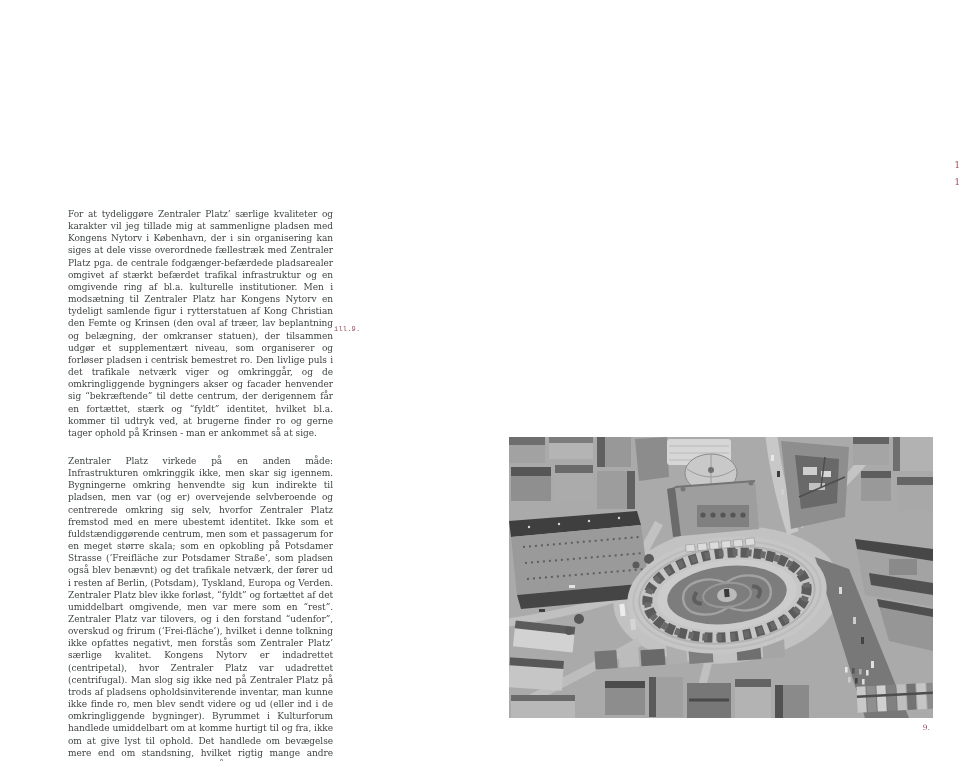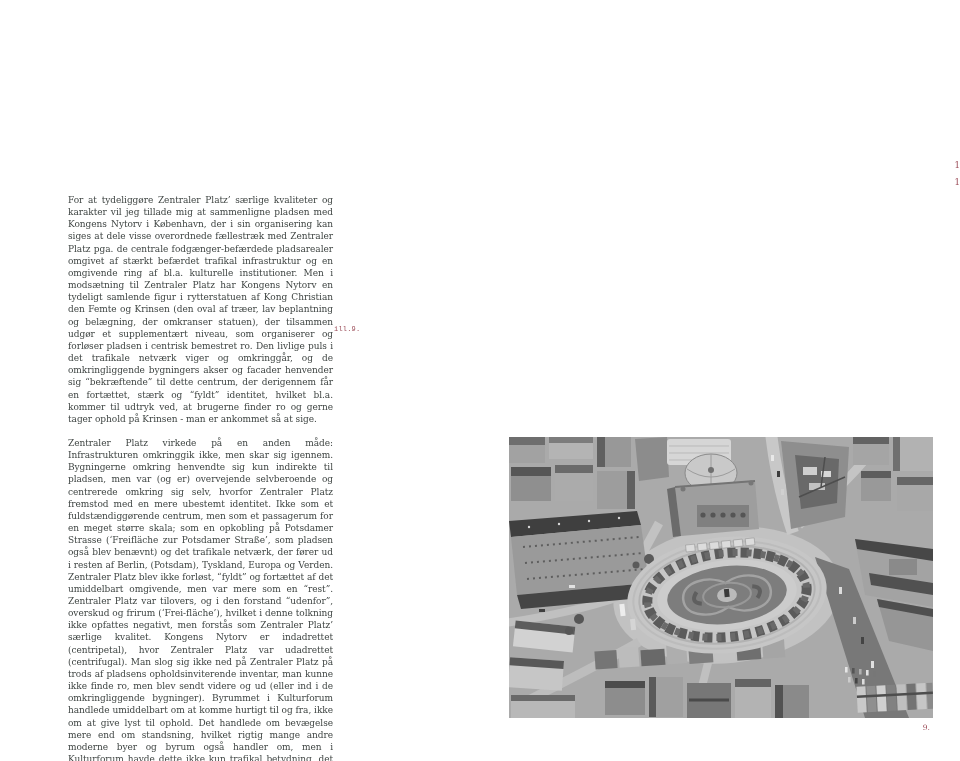--- a/index.html
+++ b/index.html
@@ -14,21 +14,21 @@
     font-size:8.6px; line-height:9.5px; font-weight:normal;
     font-family:"DejaVu Serif", serif;
   }
   .folio .divider { font-size:6.5px; line-height:7px; display:block; }
   
   .text-col {
     position:absolute; left:68px; top:192px; width:265px;
     text-align:justify; font-size:9px; line-height:12.15px;
     letter-spacing:-0.05px; color:#3f4543;
   }
-  .text-col p { margin:2px 0 12px 0; }
+  .text-col p { margin:16px 0 12px 0; }
   
   .margin-note {
     position:absolute; left:334px; top:325px;
     font-size:7px; letter-spacing:0.2px; color:#9a4a56;
     font-family:Liberation Mono, monospace;
   }
   
   .figure {
     position:absolute; left:509px; top:437px; width:424px; height:281px;
     overflow:hidden; background:#ababab;

